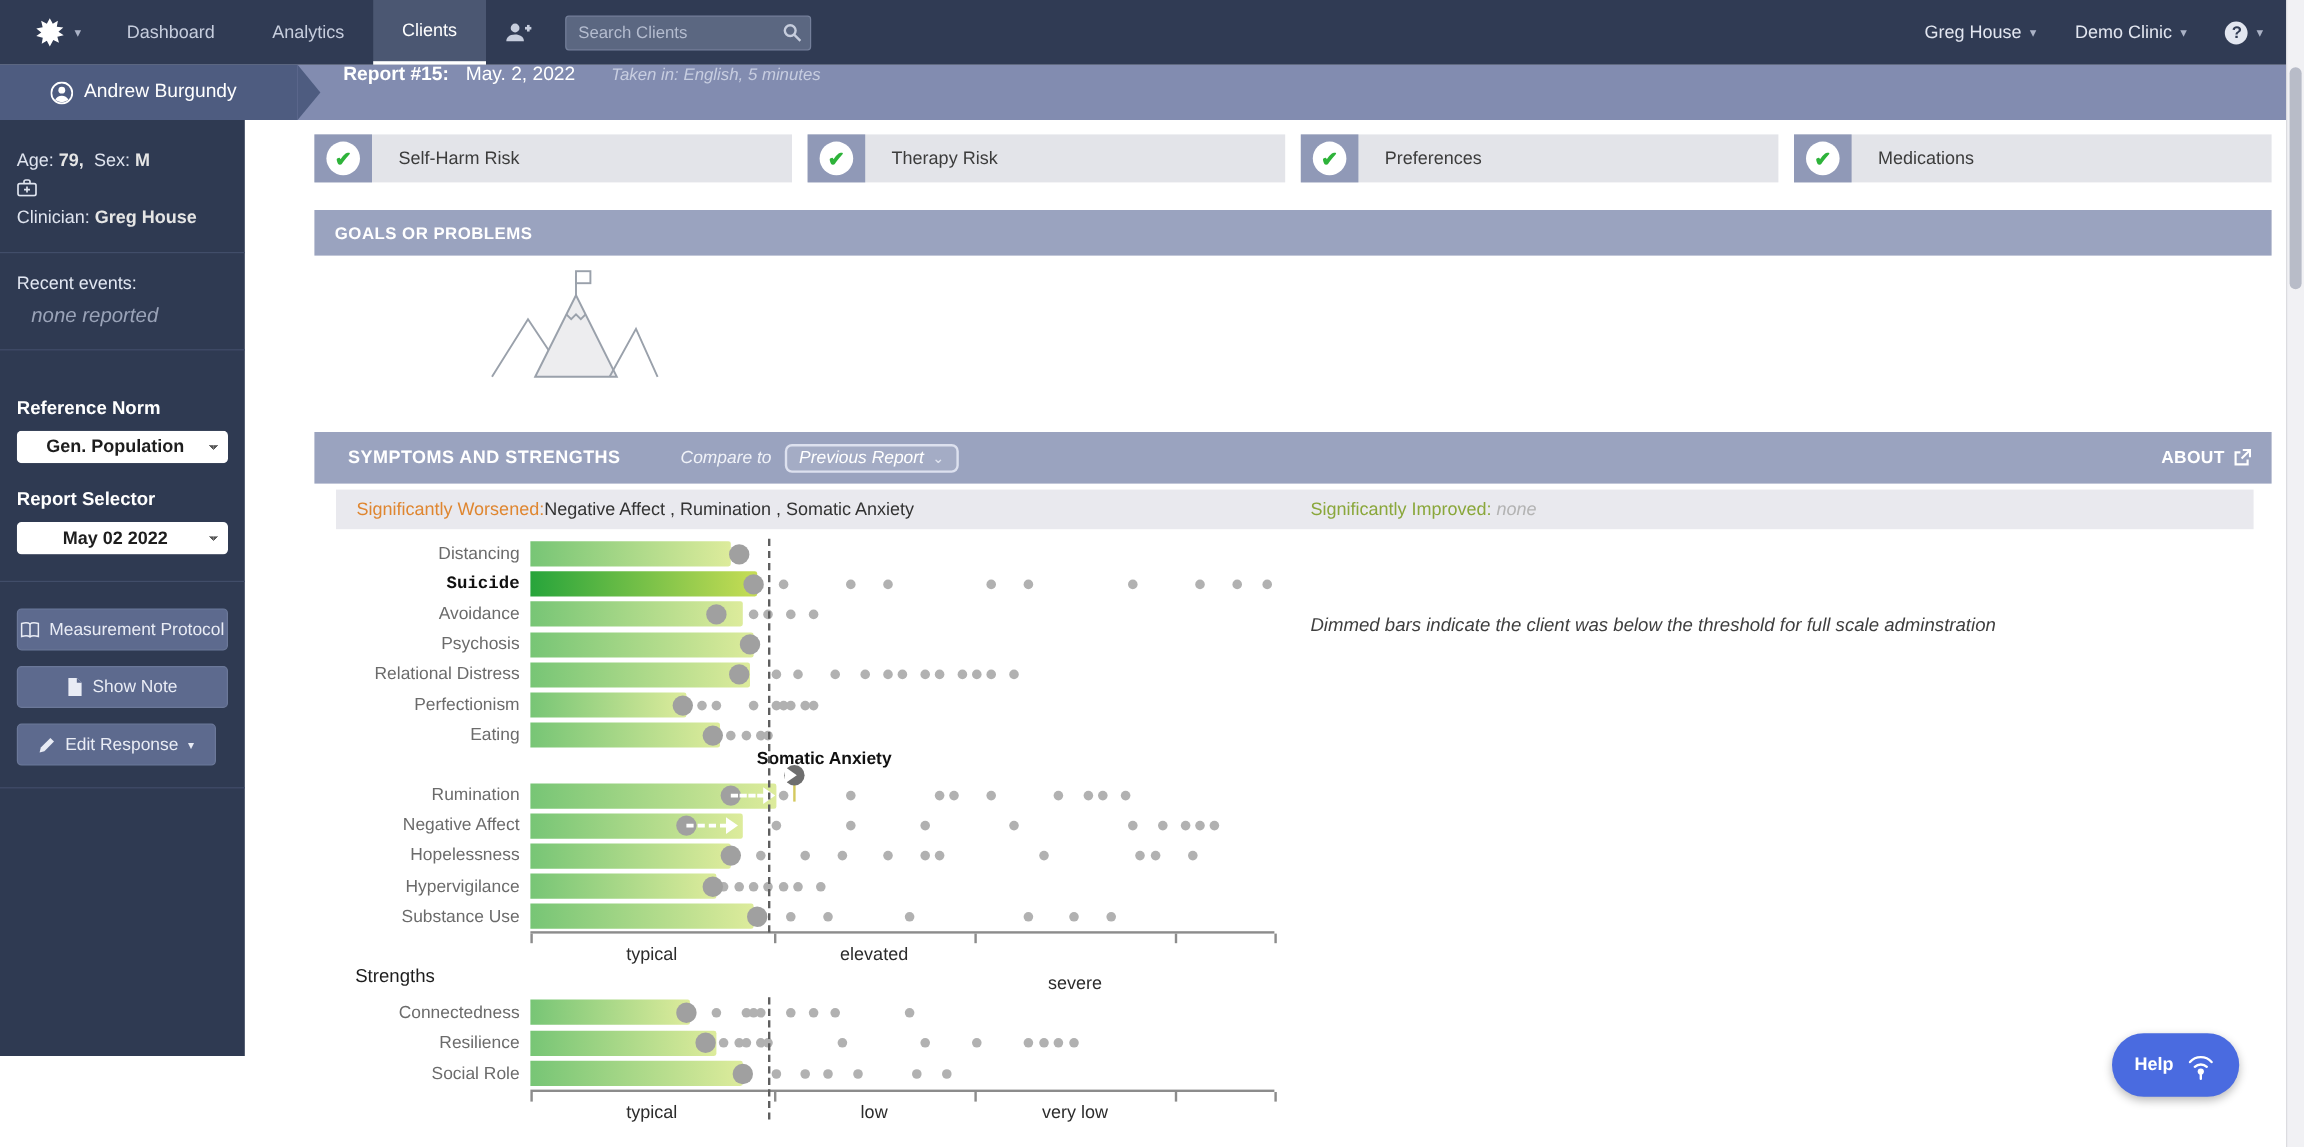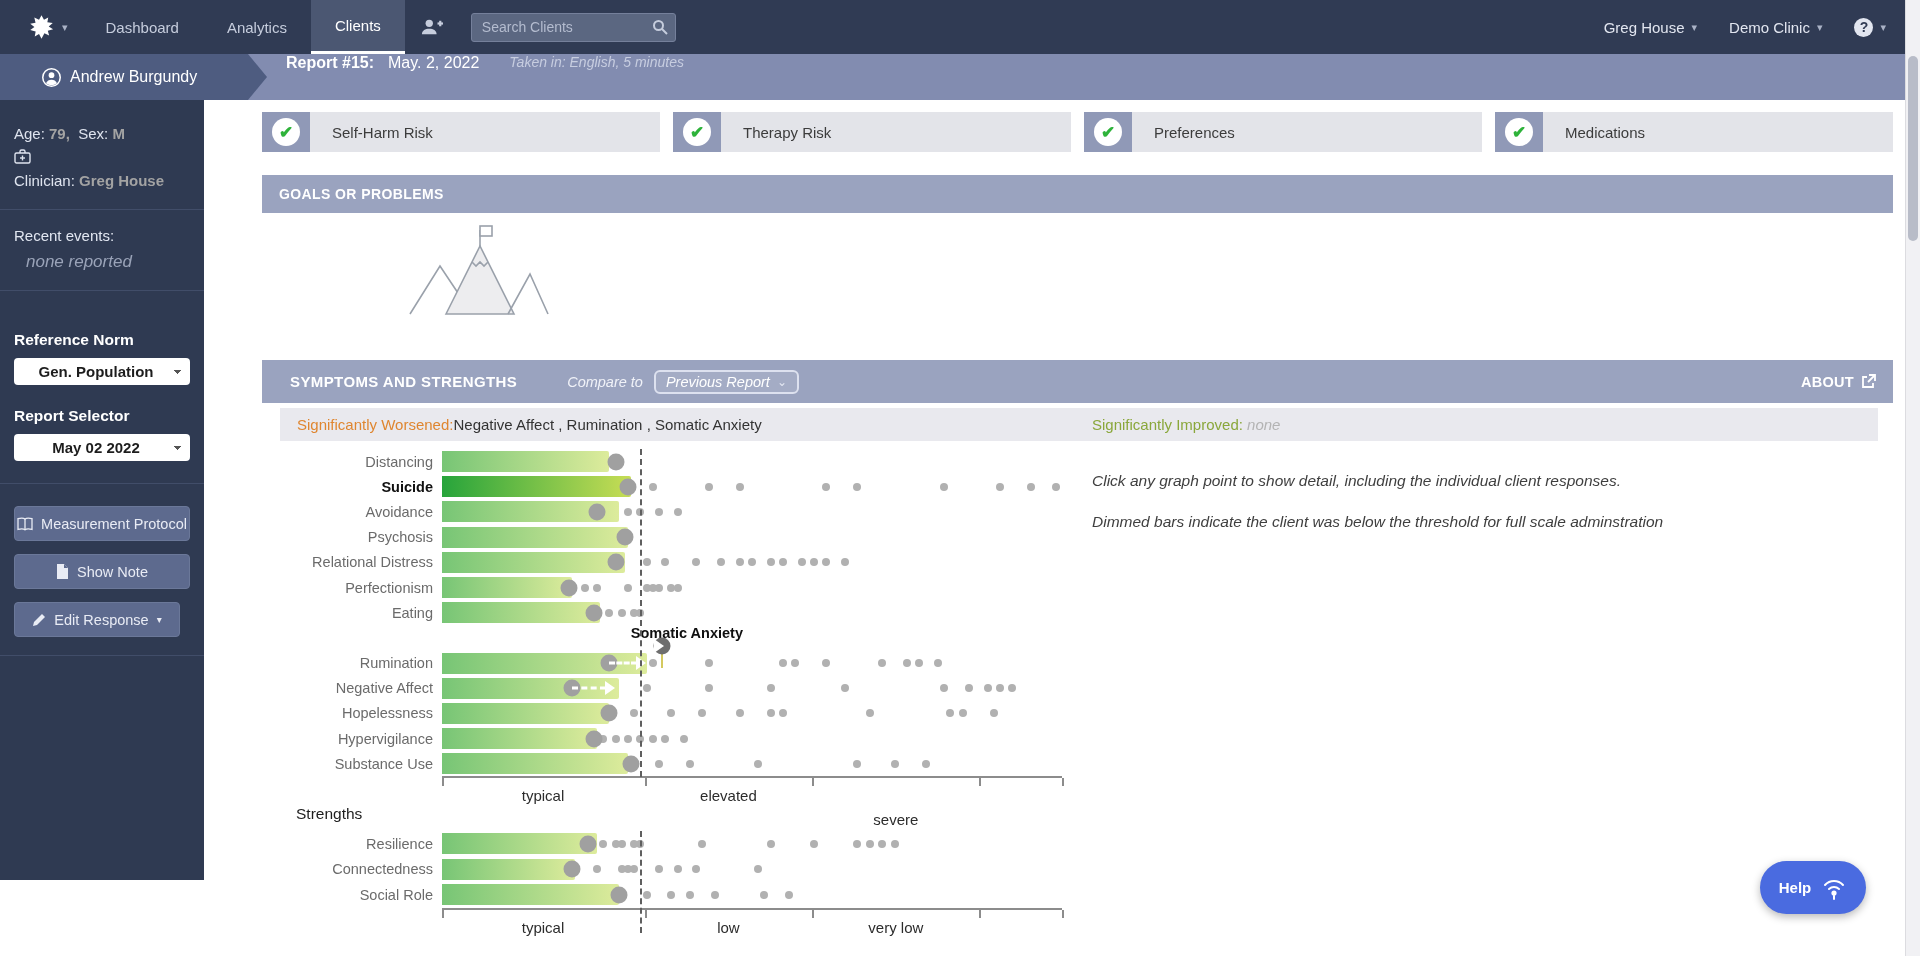--- a/index.html
+++ b/index.html
@@ -29,21 +29,21 @@
   .report-info { position:absolute; left:286px; top:0; height:46px; display:flex; align-items:flex-start; color:#fff; font-size:16px; }
   .report-label { font-weight:bold; }
   .report-date { margin-left:14px; }
   .taken-in { margin-left:30px; font-style:italic; font-size:14px; color:#c7cde0; }
 
   
   .sidebar { position:absolute; left:0; top:100px; width:204px; height:780px; background:#2f3a52; color:#fff; font-size:15px; }
   .sb-pad { padding:0 14px; }
   .sb-demo { padding-top:22px; }
   .sb-line { line-height:24px; color:#dfe4ef; }
-  .sb-line b { color:#a3a3a3; }
+  .sb-line b { color:#e5e5e5; }
   .sb-medkit { margin:3px 0 2px; }
   .sb-div { border-top:1px solid #414d69; margin-top:16px; }
   .sb-events { padding-top:17px; }
   .sb-events-label { color:#e2e7f2; }
   .sb-events-value { margin:8px 0 0 12px; font-style:italic; color:#9aa3b8; font-size:17px; }
   .sb-div2 { border-top:1px solid #414d69; margin-top:18px; }
   .sb-norm { padding-top:40px; }
   .sb-h { font-weight:bold; font-size:15.5px; }
   .sb-select { margin-top:9px; width:176px; height:27px; background:#fff; color:#1d1d1d; border:0; border-radius:4px; font-size:15px; font-weight:bold; text-align:center; text-align-last:center; appearance:none; -webkit-appearance:none; padding:0 18px 0 6px; font-family:"Liberation Sans",sans-serif; background-image:linear-gradient(45deg,transparent 50%,#555 50%),linear-gradient(135deg,#555 50%,transparent 50%); background-position:calc(100% - 12px) 12px, calc(100% - 8px) 12px; background-size:4px 4px; background-repeat:no-repeat; }
   .sb-sel2 { margin-top:22px; }
@@ -311,21 +311,21 @@
   </div>
 
   <div class="chart" id="sym-chart">
       <div class="chart-row" style="height: 25.2px;">
         <div class="chart-label">Distancing</div>
         <div class="chart-plot">
           <div class="bar dim" style="width: 27%;"></div>
           <div class="big-dot" style="left: 28%;"></div>
         </div>
       </div>
-      <div class="chart-row bold" style="height: 25.2px;">
+      <div class="chart-row bold" style="height: 25.2px; font-family: Liberation Mono, monospace;">
         <div class="chart-label">Suicide</div>
         <div class="chart-plot">
           <div class="bar vivid" style="width: 30.5%;"></div>
           <div class="big-dot" style="left: 30%;"></div>
           <div class="small-dot" style="left: 34%;"></div>
           <div class="small-dot" style="left: 43%;"></div>
           <div class="small-dot" style="left: 48%;"></div>
           <div class="small-dot" style="left: 62%;"></div>
           <div class="small-dot" style="left: 67%;"></div>
           <div class="small-dot" style="left: 81%;"></div>
@@ -496,59 +496,58 @@
         <div class="tick" style="left: 32.7%;"></div>
         <div class="tick" style="left: 59.7%;"></div>
         <div class="tick" style="left: 86.6%;"></div>
         <div class="tick" style="left: 100%;"></div>
         <div class="axis-label" style="left: 16.3%;">typical</div>
         <div class="axis-label" style="left: 46.2%;">elevated</div>
         <div class="axis-label" style="left: 73.2%; margin-top: 24px;">severe</div>
       </div>
       <div class="threshold" style="left: 378.162px; top: 0px; height: 327.6px;"></div>
     </div>
-  <div class="note note1">Click any graph point to show detail, including the individual client responses.</div>
   <div class="note note2">Dimmed bars indicate the client was below the threshold for full scale adminstration</div>
   <div class="strengths-label">Strengths</div>
   <div class="chart" id="str-chart">
+      <div class="chart-row" style="height: 25.5px;">
+        <div class="chart-label">Connectedness</div>
+        <div class="chart-plot">
+          <div class="bar dim" style="width: 21.5%;"></div>
+          <div class="big-dot" style="left: 21%;"></div>
+          <div class="small-dot" style="left: 25%;"></div>
+          <div class="small-dot" style="left: 29%;"></div>
+          <div class="small-dot" style="left: 30%;"></div>
+          <div class="small-dot" style="left: 31%;"></div>
+          <div class="small-dot" style="left: 35%;"></div>
+          <div class="small-dot" style="left: 38%;"></div>
+          <div class="small-dot" style="left: 41%;"></div>
+          <div class="small-dot" style="left: 51%;"></div>
+        </div>
+      </div>
       <div class="chart-row" style="height: 25.5px;">
         <div class="chart-label">Resilience</div>
         <div class="chart-plot">
           <div class="bar dim" style="width: 25%;"></div>
           <div class="big-dot" style="left: 23.5%;"></div>
           <div class="small-dot" style="left: 26%;"></div>
           <div class="small-dot" style="left: 28%;"></div>
           <div class="small-dot" style="left: 29%;"></div>
           <div class="small-dot" style="left: 31%;"></div>
           <div class="small-dot" style="left: 32%;"></div>
           <div class="small-dot" style="left: 42%;"></div>
           <div class="small-dot" style="left: 53%;"></div>
           <div class="small-dot" style="left: 60%;"></div>
           <div class="small-dot" style="left: 67%;"></div>
           <div class="small-dot" style="left: 69%;"></div>
           <div class="small-dot" style="left: 71%;"></div>
           <div class="small-dot" style="left: 73%;"></div>
         </div>
       </div>
       <div class="chart-row" style="height: 25.5px;">
-        <div class="chart-label">Connectedness</div>
-        <div class="chart-plot">
-          <div class="bar dim" style="width: 21.5%;"></div>
-          <div class="big-dot" style="left: 21%;"></div>
-          <div class="small-dot" style="left: 25%;"></div>
-          <div class="small-dot" style="left: 29%;"></div>
-          <div class="small-dot" style="left: 30%;"></div>
-          <div class="small-dot" style="left: 31%;"></div>
-          <div class="small-dot" style="left: 35%;"></div>
-          <div class="small-dot" style="left: 38%;"></div>
-          <div class="small-dot" style="left: 41%;"></div>
-          <div class="small-dot" style="left: 51%;"></div>
-        </div>
-      </div>
-      <div class="chart-row" style="height: 25.5px;">
         <div class="chart-label">Social Role</div>
         <div class="chart-plot">
           <div class="bar dim" style="width: 28.5%;"></div>
           <div class="big-dot" style="left: 28.5%;"></div>
           <div class="small-dot" style="left: 33%;"></div>
           <div class="small-dot" style="left: 37%;"></div>
           <div class="small-dot" style="left: 40%;"></div>
           <div class="small-dot" style="left: 44%;"></div>
           <div class="small-dot" style="left: 52%;"></div>
           <div class="small-dot" style="left: 56%;"></div>

